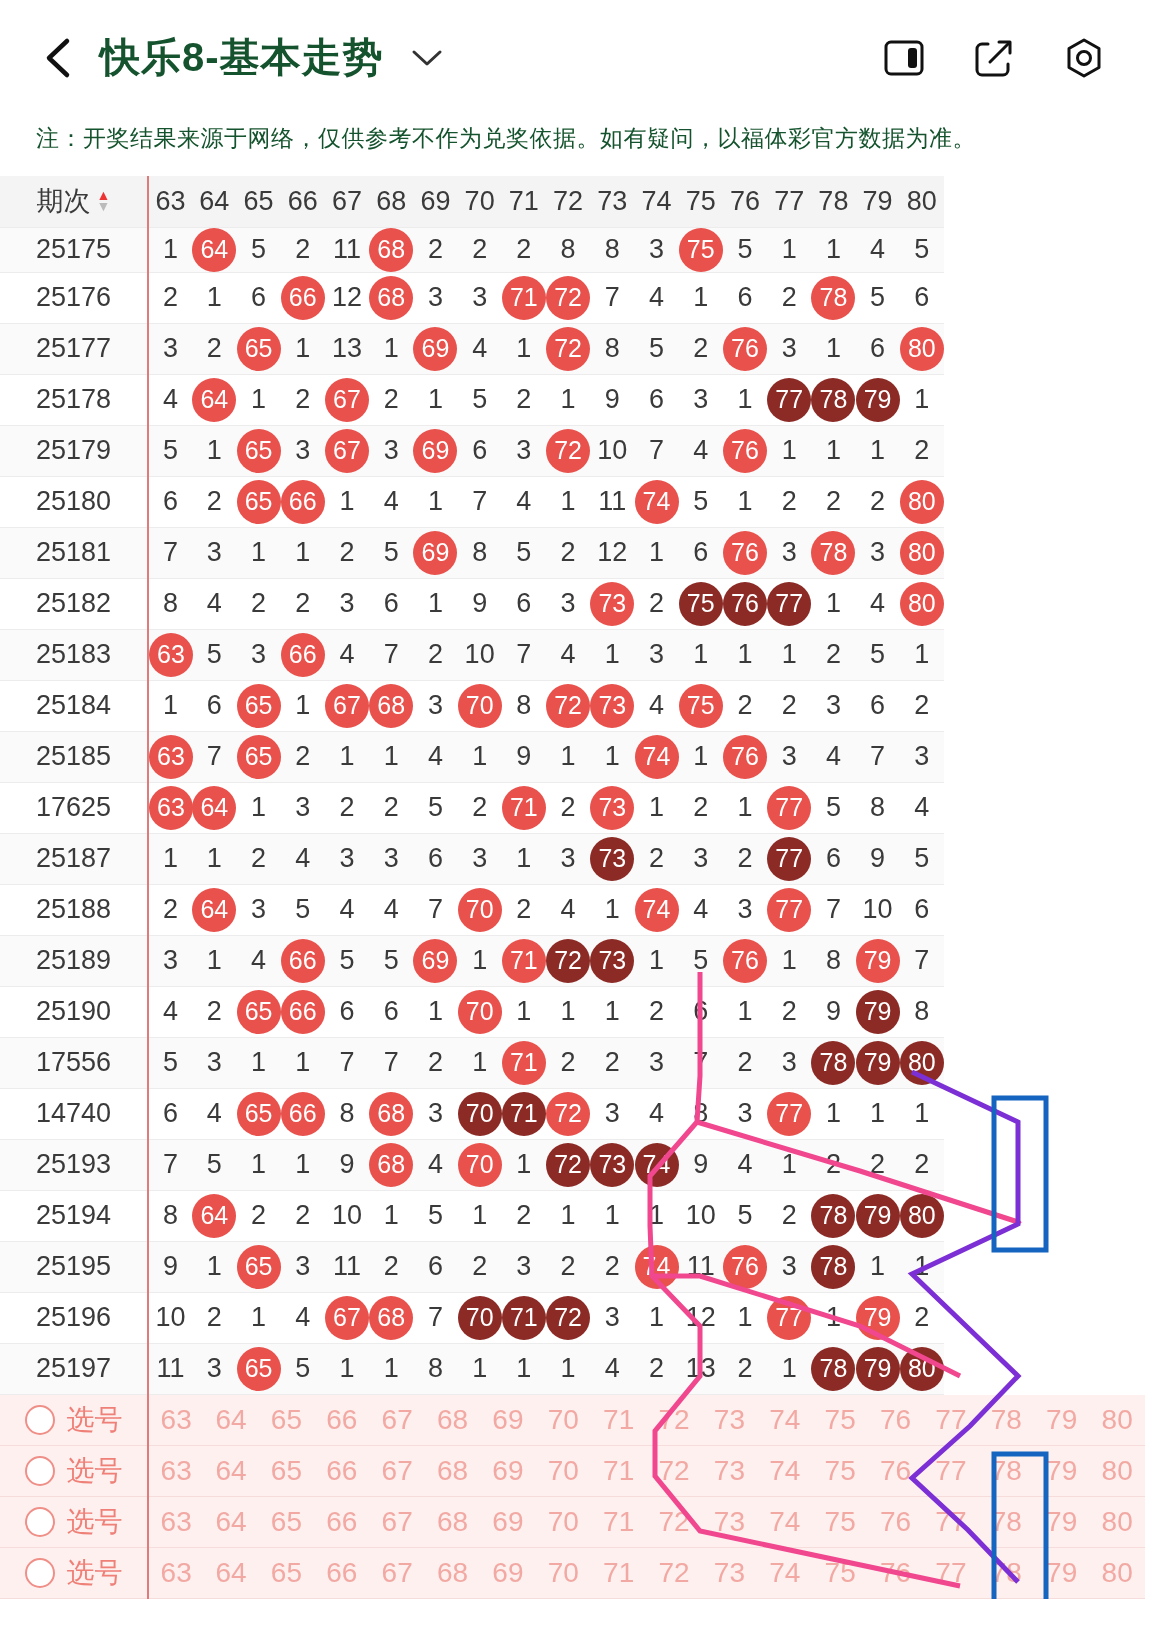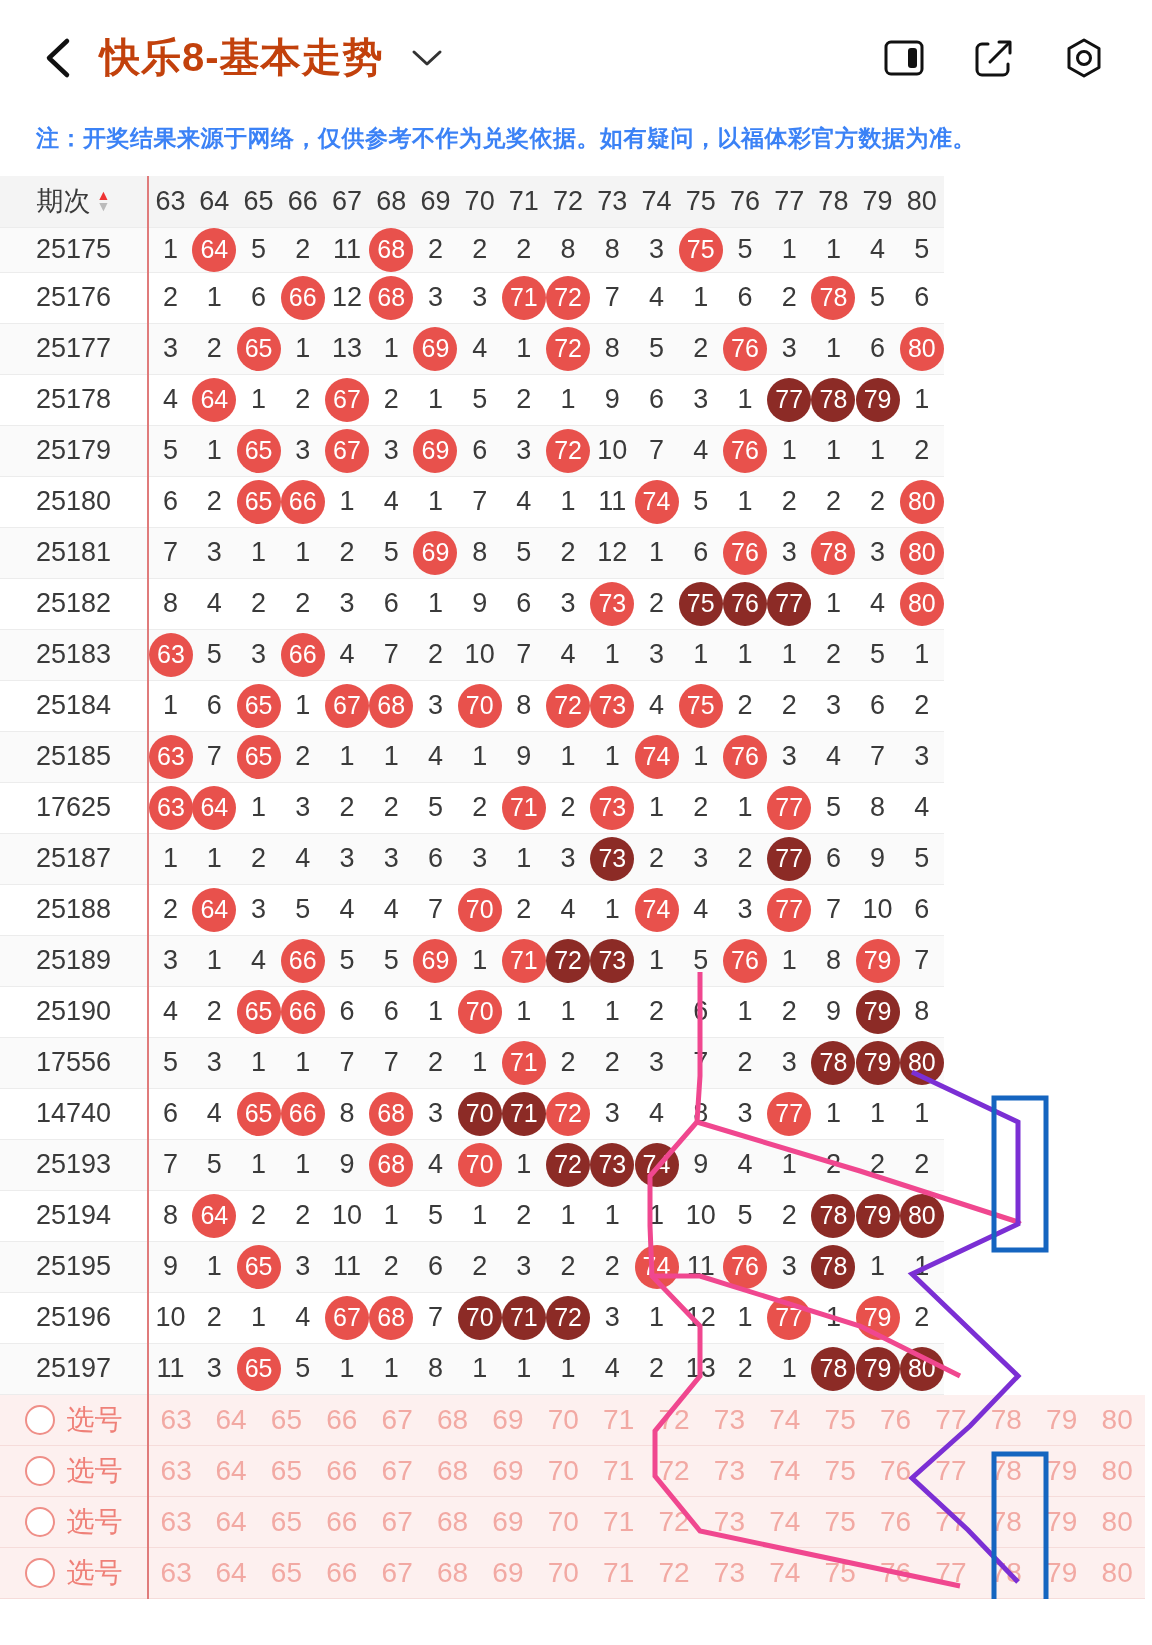--- a/index.html
+++ b/index.html
@@ -23,40 +23,39 @@
   .back-icon {
     width: 46px; height: 46px;
     display: flex; align-items: center; justify-content: center;
     margin-right: 18px;
     flex: none;
   }
   .back-icon svg { display:block; }
   .title {
     font-size: 40px;
     font-weight: bold;
-    color: #c2410c;
+    color: #14532d;
     letter-spacing: 1px;
     white-space: nowrap;
   }
   .title-caret {
     margin-left: 26px;
     display: flex; align-items: center;
   }
   .header-spacer { flex: 1; }
   .header-actions { display: flex; align-items: center; gap: 46px; margin-right: 10px; }
   .hicon { width: 44px; height: 44px; display:flex; align-items:center; justify-content:center; }
 
   
   .note {
     font-size: 23px;
-    color: #3b82f6;
+    color: #14532d;
     padding: 8px 36px 22px 36px;
     letter-spacing: 0.5px;
     white-space: nowrap;
-    font-weight: bold;
   }
 
   
   .table-wrap { position: relative; width: 1152px; }
   table.trend {
     border-collapse: collapse;
     width: 944px;
     table-layout: fixed;
   }
   table.trend th, table.trend td {

